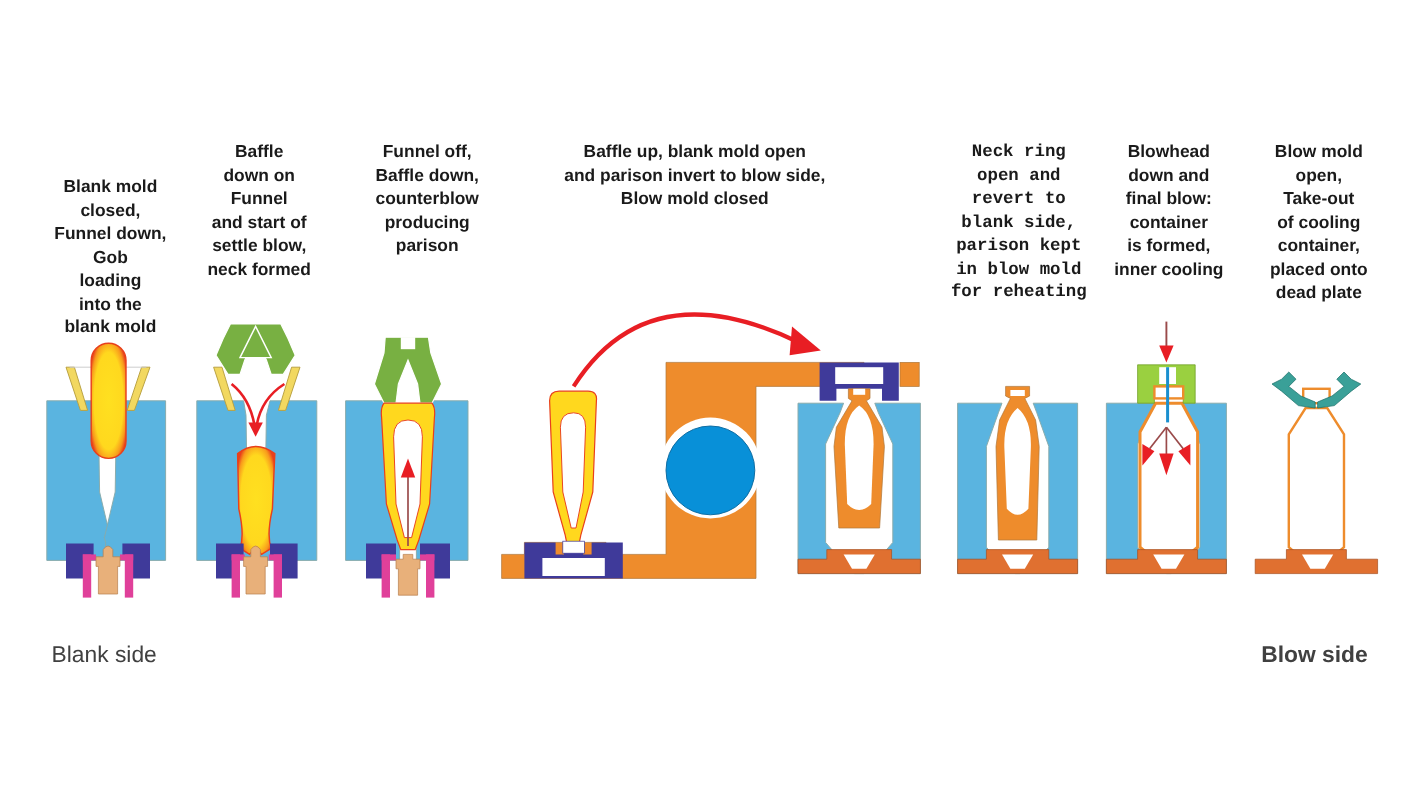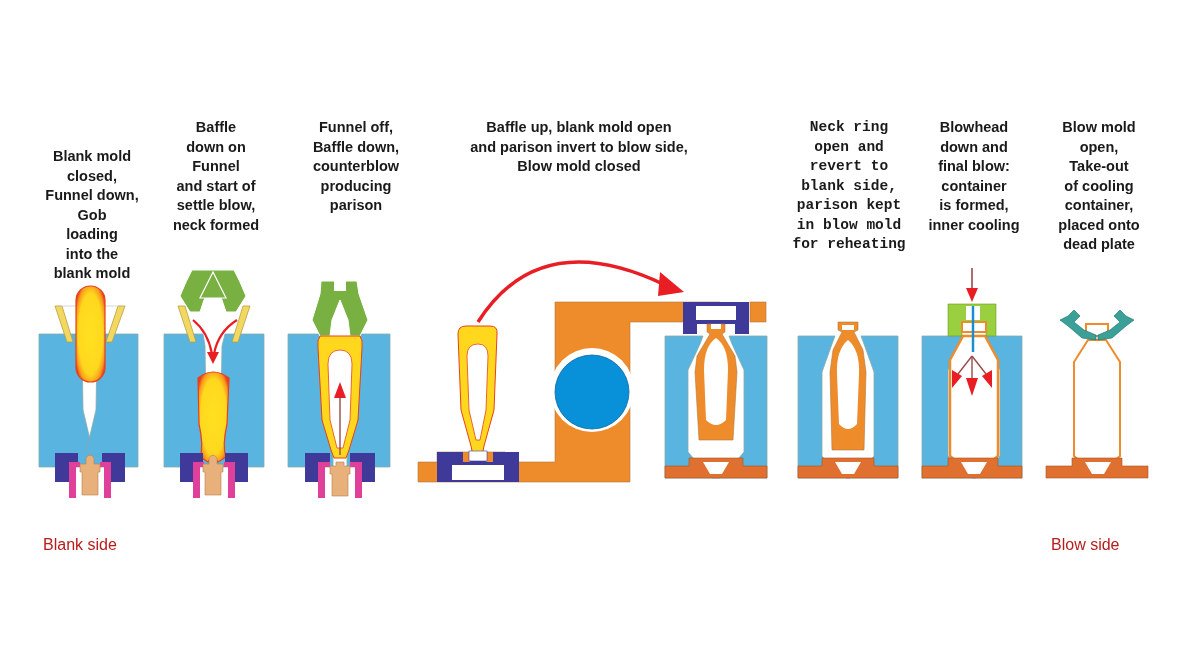--- a/index.html
+++ b/index.html
@@ -1,20 +1,20 @@
 <!DOCTYPE html>
 <html><head>
 <meta charset="utf-8">
 <style>
   html, body { margin: 0; padding: 0; background: #ffffff; }
   body { width: 1180px; height: 665px; position: relative; overflow: hidden;
          font-family: "Liberation Sans", "DejaVu Sans", sans-serif; }
   .caption { position: absolute; text-align: center; font-weight: bold; font-size: 14.5px;
              line-height: 19.5px; color: #1a1a1a; white-space: pre-line; }
-  .side-label { position: absolute; font-size: 16px; color: #b91c1c; }
+  .side-label { position: absolute; font-size: 19px; color: #404040; }
   svg.diagram { position: absolute; left: 0; top: 0; }
 </style>
 </head>
 <body>
 
 <div class="caption" style="left:28px; top:132px; width:128px;margin-top:15px;">Blank mold
 closed,
 Funnel down,
 Gob
 loading
@@ -49,21 +49,21 @@
 inner cooling</div>
 <div class="caption" style="left:1035px; top:118px; width:128px;">Blow mold
 open,
 Take-out
 of cooling
 container,
 placed onto
 dead plate</div>
 
 <div class="side-label" style="left:43px; top:536px;">Blank side</div>
-<div class="side-label" style="left:1051px; top:536px;">Blow side</div>
+<div class="side-label" style="left:1051px; top:536px;font-weight:bold;">Blow side</div>
 
 <svg class="diagram" width="1180" height="665" viewBox="0 0 1180 665">
   <defs>
     <radialGradient id="gobGrad" cx="50%" cy="50%" r="60%">
       <stop offset="0%" stop-color="#ffe020"></stop>
       <stop offset="70%" stop-color="#ffd81e"></stop>
       <stop offset="88%" stop-color="#f89a1c"></stop>
       <stop offset="100%" stop-color="#e8401c"></stop>
     </radialGradient>
     <marker id="arrowRed" markerWidth="8" markerHeight="8" refX="4" refY="4" orient="auto" markerUnits="strokeWidth">

